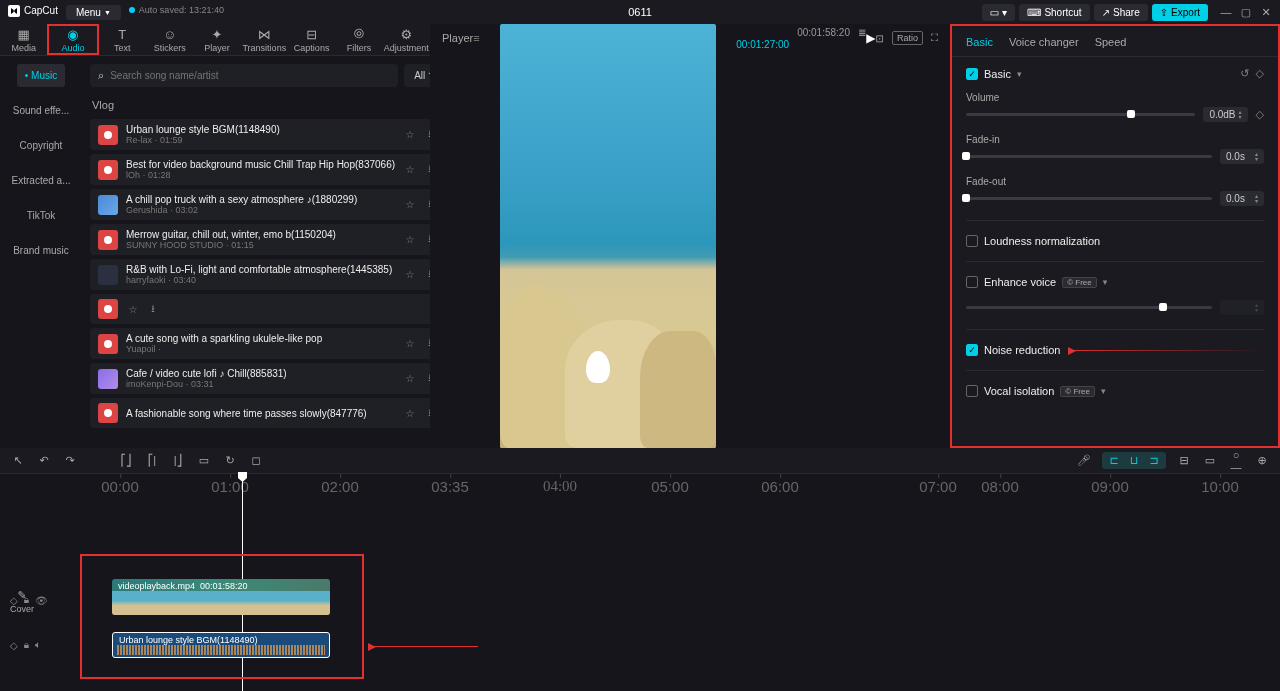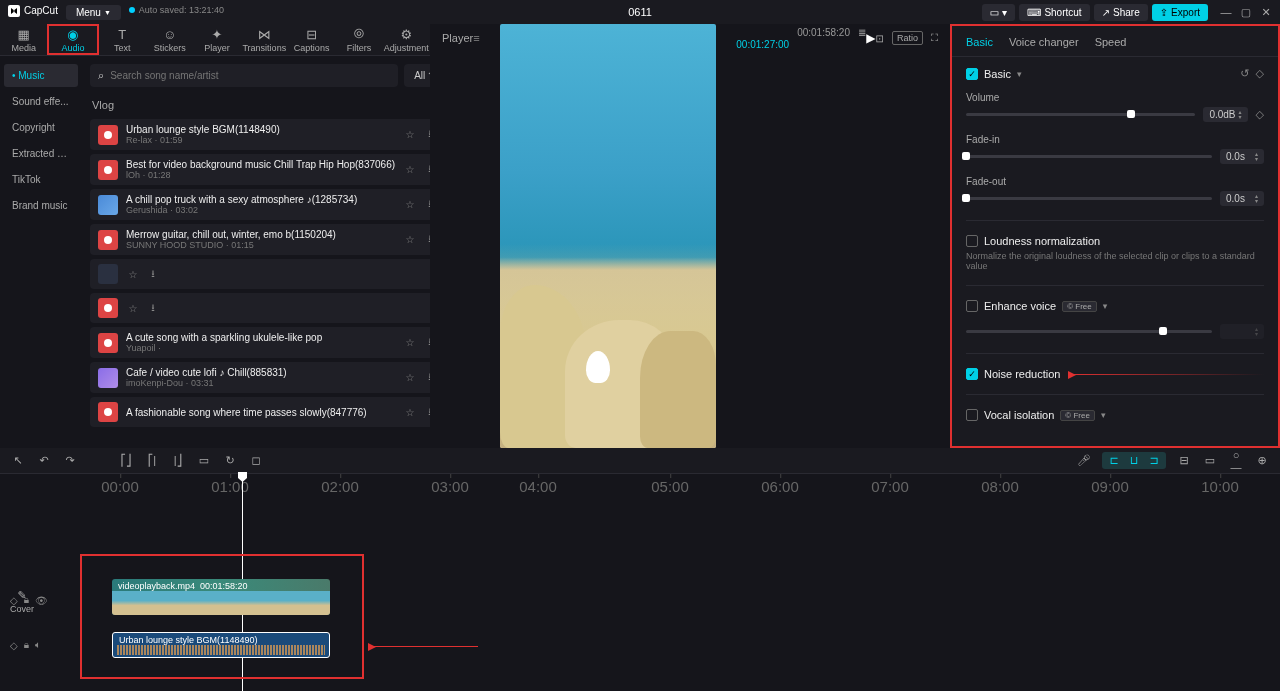--- a/index.html
+++ b/index.html
@@ -24,21 +24,21 @@
 
 
 .left-panel { width: 430px; background: #15151b; display: flex; flex-direction: column; }
 .tool-tabs { display: flex; height: 32px; background: #1a1a20; border-bottom: 1px solid #2a2a32; }
 .tool-tab { flex: 1; display: flex; flex-direction: column; align-items: center; justify-content: center; gap: 1px; color: #aaa; font-size: 9px; }
 .tool-tab.active { color: #00d0e6; }
 .tool-tab-icon { font-size: 13px; }
 .audio-wrap { border: 2px solid #e03030; position: relative; }
 
 .sidebar-content { display: flex; height: calc(100% - 32px); }
-.sub-sidebar { width: 82px; background: #15151b; padding: 8px 4px; display: flex; flex-direction: column; gap: 3px; }
+.sub-sidebar { width: 82px; background: #15151b; padding: 8px 4px; display: flex; flex-direction: column; gap: 12px; align-items: center; }
 .sub-item { padding: 6px 8px; color: #aaa; font-size: 10px; border-radius: 3px; text-align: left; white-space: nowrap; overflow: hidden; text-overflow: ellipsis; }
 .sub-item.active { background: #2a2a32; color: #00d0e6; }
 
 .song-area { flex: 1; padding: 8px; display: flex; flex-direction: column; }
 .search-row { display: flex; gap: 6px; margin-bottom: 8px; }
 .search-box { flex: 1; background: #1f1f26; border-radius: 4px; display: flex; align-items: center; padding: 5px 8px; gap: 6px; }
 .search-box input { background: transparent; border: none; color: #888; font-size: 10px; flex: 1; outline: none; }
 .all-btn { background: #1f1f26; padding: 5px 10px; border-radius: 4px; font-size: 10px; display: flex; align-items: center; gap: 3px; }
 .section-title { color: #aaa; font-size: 11px; margin: 4px 0 8px 2px; }
 .song-list { display: flex; flex-direction: column; gap: 4px; overflow: hidden; }
@@ -261,21 +261,21 @@
                 <div class="song-meta">lOh · 01:28</div>
               </div>
               <div class="song-actions">
                 <span class="song-act">☆</span>
                 <span class="song-act">⭳</span>
               </div>
             </div>
             <div class="song-item">
               <div class="song-thumb blue"></div>
               <div class="song-info">
-                <div class="song-title">A chill pop truck with a sexy atmosphere ♪(1285734)</div>
+                <div class="song-title">A chill pop truck with a sexy atmosphere ♪(1880299)</div>
                 <div class="song-meta">Gerushida · 03:02</div>
               </div>
               <div class="song-actions">
                 <span class="song-act">☆</span>
                 <span class="song-act">⭳</span>
               </div>
             </div>
             <div class="song-item">
               <div class="song-thumb ">
                 <svg width="10" height="10" viewBox="0 0 10 10">
@@ -286,20 +286,24 @@
                 <div class="song-title">Merrow guitar, chill out, winter, emo b(1150204)</div>
                 <div class="song-meta">SUNNY HOOD STUDIO · 01:15</div>
               </div>
               <div class="song-actions">
                 <span class="song-act">☆</span>
                 <span class="song-act">⭳</span>
               </div>
             </div>
             <div class="song-item">
               <div class="song-thumb dark"></div>
+              <div class="song-info">
+                <div class="song-title">R&amp;B with Lo-Fi, light and comfortable atmosphere(1445385)</div>
+                <div class="song-meta">harryfaoki · 03:40</div>
+              </div>
               <div class="song-actions">
                 <span class="song-act">☆</span>
                 <span class="song-act">⭳</span>
               </div>
             </div>
             <div class="song-item">
               <div class="song-thumb ">
                 <svg width="10" height="10" viewBox="0 0 10 10">
                   <circle cx="5" cy="5" r="4" fill="#fff"></circle>
                 </svg>
@@ -450,21 +454,20 @@
             </div>
         </div>
       </div>
 
       <hr class="rp-hr">
       <div class="rp-row">
         <div class="rp-check-label">
           <span class="rp-checkbox empty"></span>
           <span>Loudness normalization</span>
         </div>
-        <span class="rp-desc">Normalize the original loudness of the selected clip or clips to a standard value</span>
       </div>
 
       <hr class="rp-hr">
       <div class="rp-check-label">
         <span class="rp-checkbox empty"></span>
         <span>Enhance voice</span>
         <span class="rp-free-badge">© Free</span>
         <span class="rp-discloser">▾</span>
       </div>
       <div class="rp-slider-row">
@@ -527,25 +530,25 @@
       <span class="tl-btn">▭</span>
       <span class="tl-btn">○—</span>
       <span class="tl-btn">⊕</span>
     </div>
   </div>
   <div class="tl-ruler">
     <div id="ruler-ticks">
         <div class="tl-tick" style="left: 40px;">00:00</div>
         <div class="tl-tick" style="left: 150px;">01:00</div>
         <div class="tl-tick" style="left: 260px;">02:00</div>
-        <div class="tl-tick" style="left: 370px;">03:00</div>
-        <div class="tl-tick" style="left: 458px;">04:00</div>
+        <div class="tl-tick" style="left: 370px;">03:35</div>
+        <div class="tl-tick" style="left: 480px; font-family: Liberation Serif, serif;">04:00</div>
         <div class="tl-tick" style="left: 590px;">05:00</div>
         <div class="tl-tick" style="left: 700px;">06:00</div>
-        <div class="tl-tick" style="left: 810px;">07:00</div>
+        <div class="tl-tick" style="left: 858px;">07:00</div>
         <div class="tl-tick" style="left: 920px;">08:00</div>
         <div class="tl-tick" style="left: 1030px;">09:00</div>
         <div class="tl-tick" style="left: 1140px;">10:00</div>
       </div>
     <div class="playhead" style="left:162px"></div>
   </div>
   <div class="tl-tracks">
     <div class="tl-track-controls" style="top:100px">
       <span class="tl-tc-btn">◇</span>
       <span class="tl-tc-btn">🔒︎</span>

